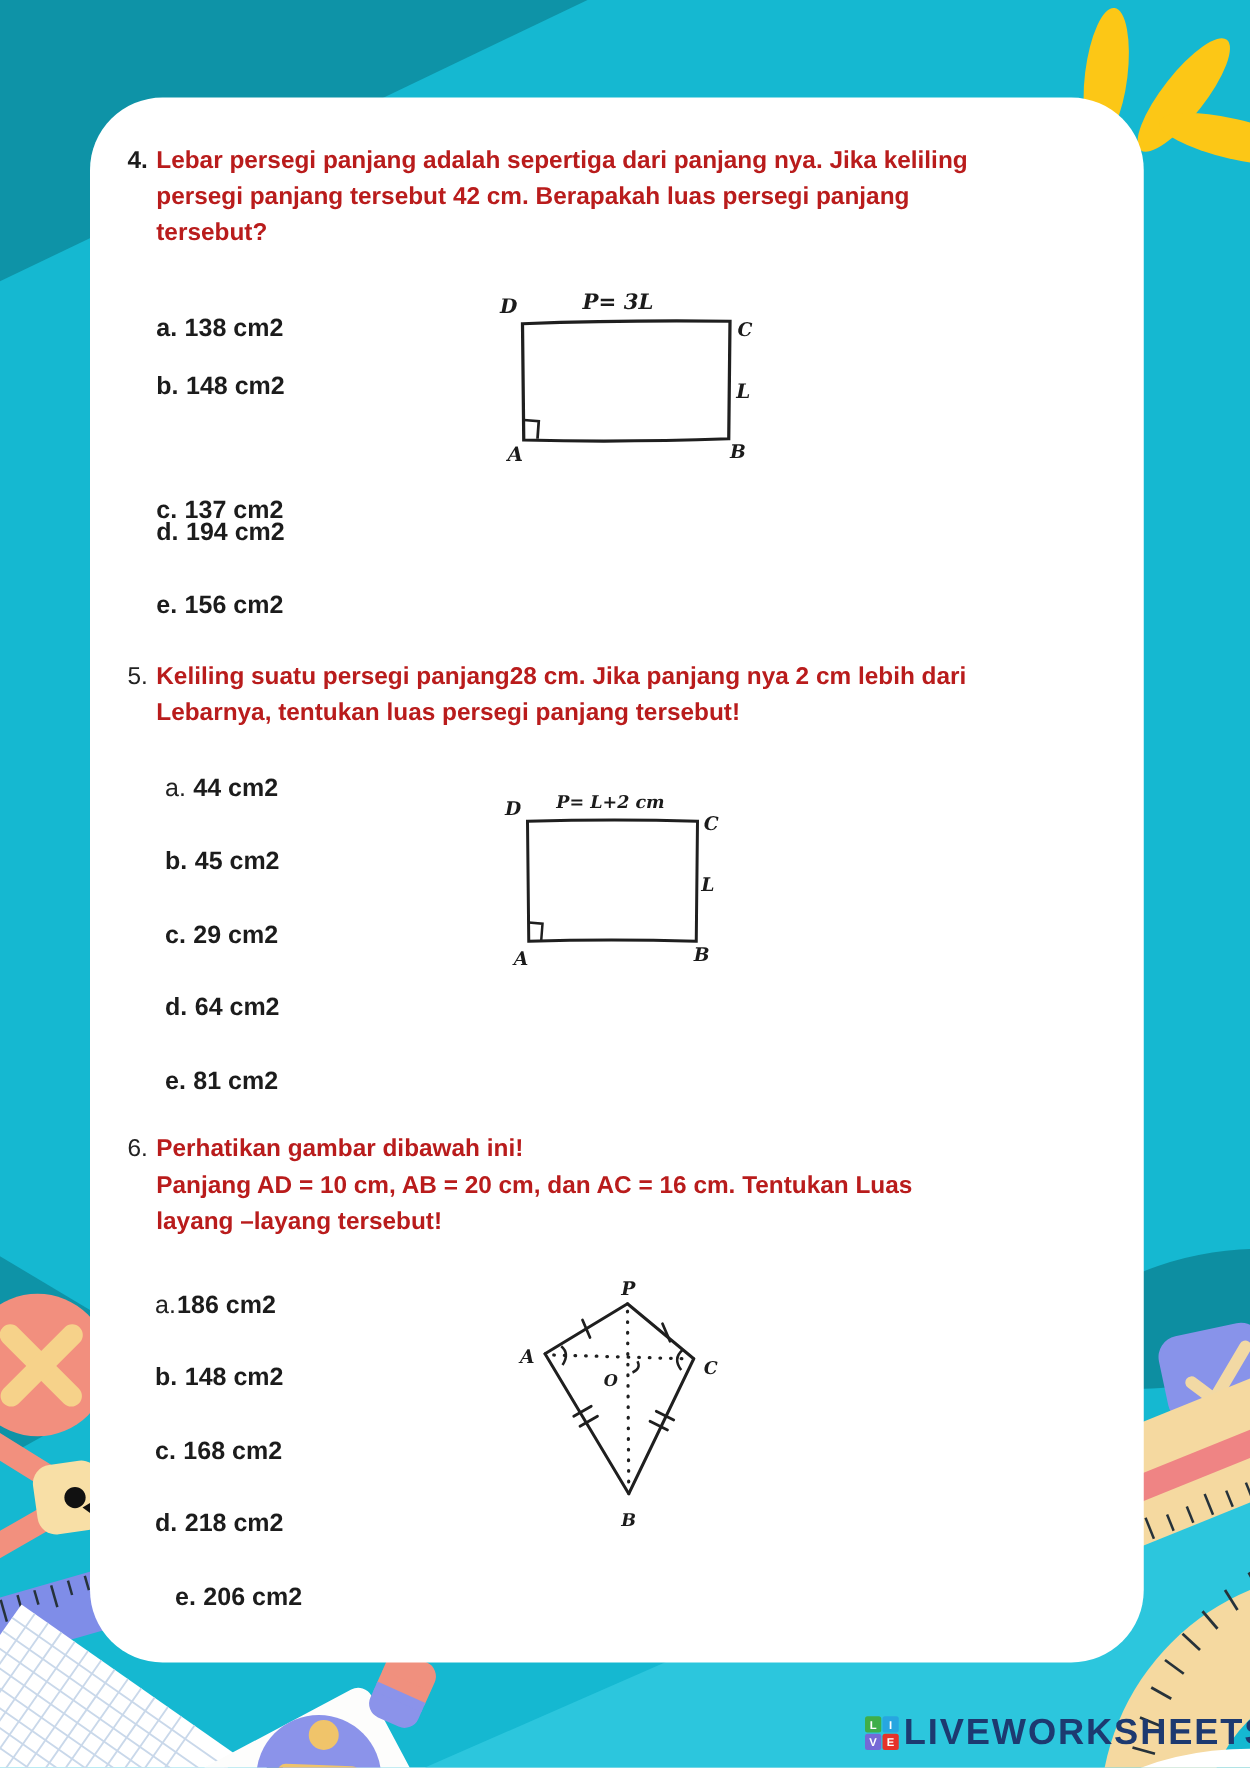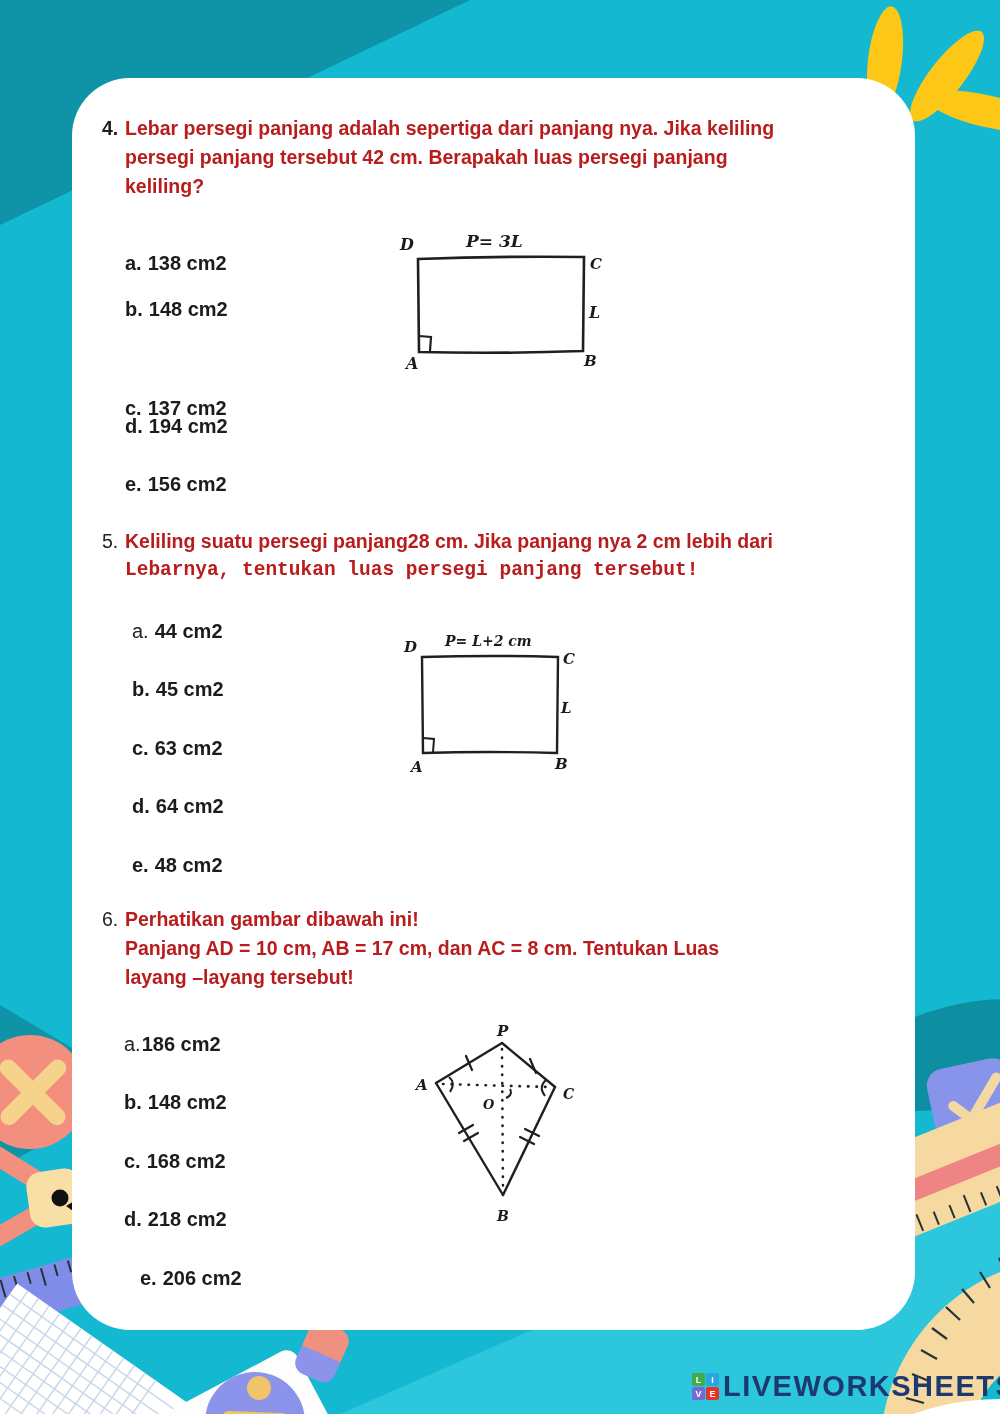--- a/index.html
+++ b/index.html
@@ -165,21 +165,21 @@
 
     <ellipse cx="1000" cy="1487" rx="155" ry="88" fill="#ffffff"></ellipse>
   </svg>
 
   <div class="card">
 
     <div class="q" style="top:39px;">
       <span class="qnum">4.</span>
       <div class="qline" style="top:0px;">Lebar persegi panjang adalah sepertiga dari panjang nya. Jika keliling</div>
       <div class="qline" style="top:29px;">persegi panjang tersebut 42 cm. Berapakah luas persegi panjang</div>
-      <div class="qline" style="top:58px;">keliling?</div>
+      <div class="qline" style="top:58px;">tersebut?</div>
     </div>
     <div class="opt" style="left:53px;top:162px;margin-top:12px;">
       <span class="olabel">a.</span><span>138 cm2</span></div>
     <div class="opt" style="left:53px;top:220px;">
       <span class="olabel">b.</span><span>148 cm2</span></div>
     <div class="opt" style="left:53px;top:279px;margin-top:40px;">
       <span class="olabel">c.</span><span>137 cm2</span></div>
     <div class="opt" style="left:53px;top:337px;">
       <span class="olabel">d.</span><span>194 cm2</span></div>
     <div class="opt" style="left:53px;top:395px;">
@@ -192,48 +192,48 @@
       <text class="hw" x="78" y="17" font-size="17">P= 3L</text>
       <text class="hw" x="202" y="39" font-size="15">C</text>
       <text class="hw" x="201" y="88" font-size="16">L</text>
       <text class="hw" x="18" y="139" font-size="16">A</text>
       <text class="hw" x="196" y="136" font-size="15">B</text>
     </svg>
 
     <div class="q" style="top:452px;">
       <span class="qnum rg">5.</span>
       <div class="qline" style="top:0px;">Keliling suatu persegi panjang28 cm. Jika panjang nya 2 cm lebih dari</div>
-      <div class="qline" style="top:29px;font-family:Liberation Mono, monospace;">Lebarnya, tentukan luas persegi panjang tersebut!</div>
+      <div class="qline" style="top:29px;">Lebarnya, tentukan luas persegi panjang tersebut!</div>
     </div>
     <div class="opt" style="left:60px;top:542px;">
       <span class="olabel rg">a.</span><span>44 cm2</span></div>
     <div class="opt" style="left:60px;top:600px;">
       <span class="olabel">b.</span><span>45 cm2</span></div>
     <div class="opt" style="left:60px;top:659px;">
-      <span class="olabel">c.</span><span>63 cm2</span></div>
+      <span class="olabel">c.</span><span>29 cm2</span></div>
     <div class="opt" style="left:60px;top:717px;">
       <span class="olabel">d.</span><span>64 cm2</span></div>
     <div class="opt" style="left:60px;top:776px;">
-      <span class="olabel">e.</span><span>48 cm2</span></div>
+      <span class="olabel">e.</span><span>81 cm2</span></div>
 
     <svg class="fig" style="left:321px;top:550px;" width="200" height="155" viewBox="0 0 200 155">
       <path d="M29,29 Q100,27 165,29 L164,125 Q95,123 30,125 Z" fill="none" stroke="#1f1f1f" stroke-width="2.4" stroke-linecap="round"></path>
       <path d="M30,110 l11,1 l-1,13" fill="none" stroke="#1f1f1f" stroke-width="2"></path>
       <text class="hw" x="11" y="24" font-size="15">D</text>
       <text class="hw" x="52" y="18" font-size="14">P= L+2 cm</text>
       <text class="hw" x="170" y="36" font-size="15">C</text>
       <text class="hw" x="168" y="85" font-size="15">L</text>
       <text class="hw" x="18" y="144" font-size="15">A</text>
       <text class="hw" x="162" y="141" font-size="15">B</text>
     </svg>
 
     <div class="q" style="top:830px;">
       <span class="qnum rg">6.</span>
       <div class="qline" style="top:0px;">Perhatikan gambar dibawah ini!</div>
-      <div class="qline" style="top:29px;">Panjang AD = 10 cm, AB = 17 cm, dan AC = 8 cm. Tentukan Luas</div>
+      <div class="qline" style="top:29px;">Panjang AD = 10 cm, AB = 20 cm, dan AC = 16 cm. Tentukan Luas</div>
       <div class="qline" style="top:58px;">layang –layang tersebut!</div>
     </div>
     <div class="opt" style="left:52px;top:955px;">
       <span class="olabel rg tight">a.</span><span>186 cm2</span></div>
     <div class="opt" style="left:52px;top:1013px;">
       <span class="olabel">b.</span><span>148 cm2</span></div>
     <div class="opt" style="left:52px;top:1072px;">
       <span class="olabel">c.</span><span>168 cm2</span></div>
     <div class="opt" style="left:52px;top:1130px;">
       <span class="olabel">d.</span><span>218 cm2</span></div>

